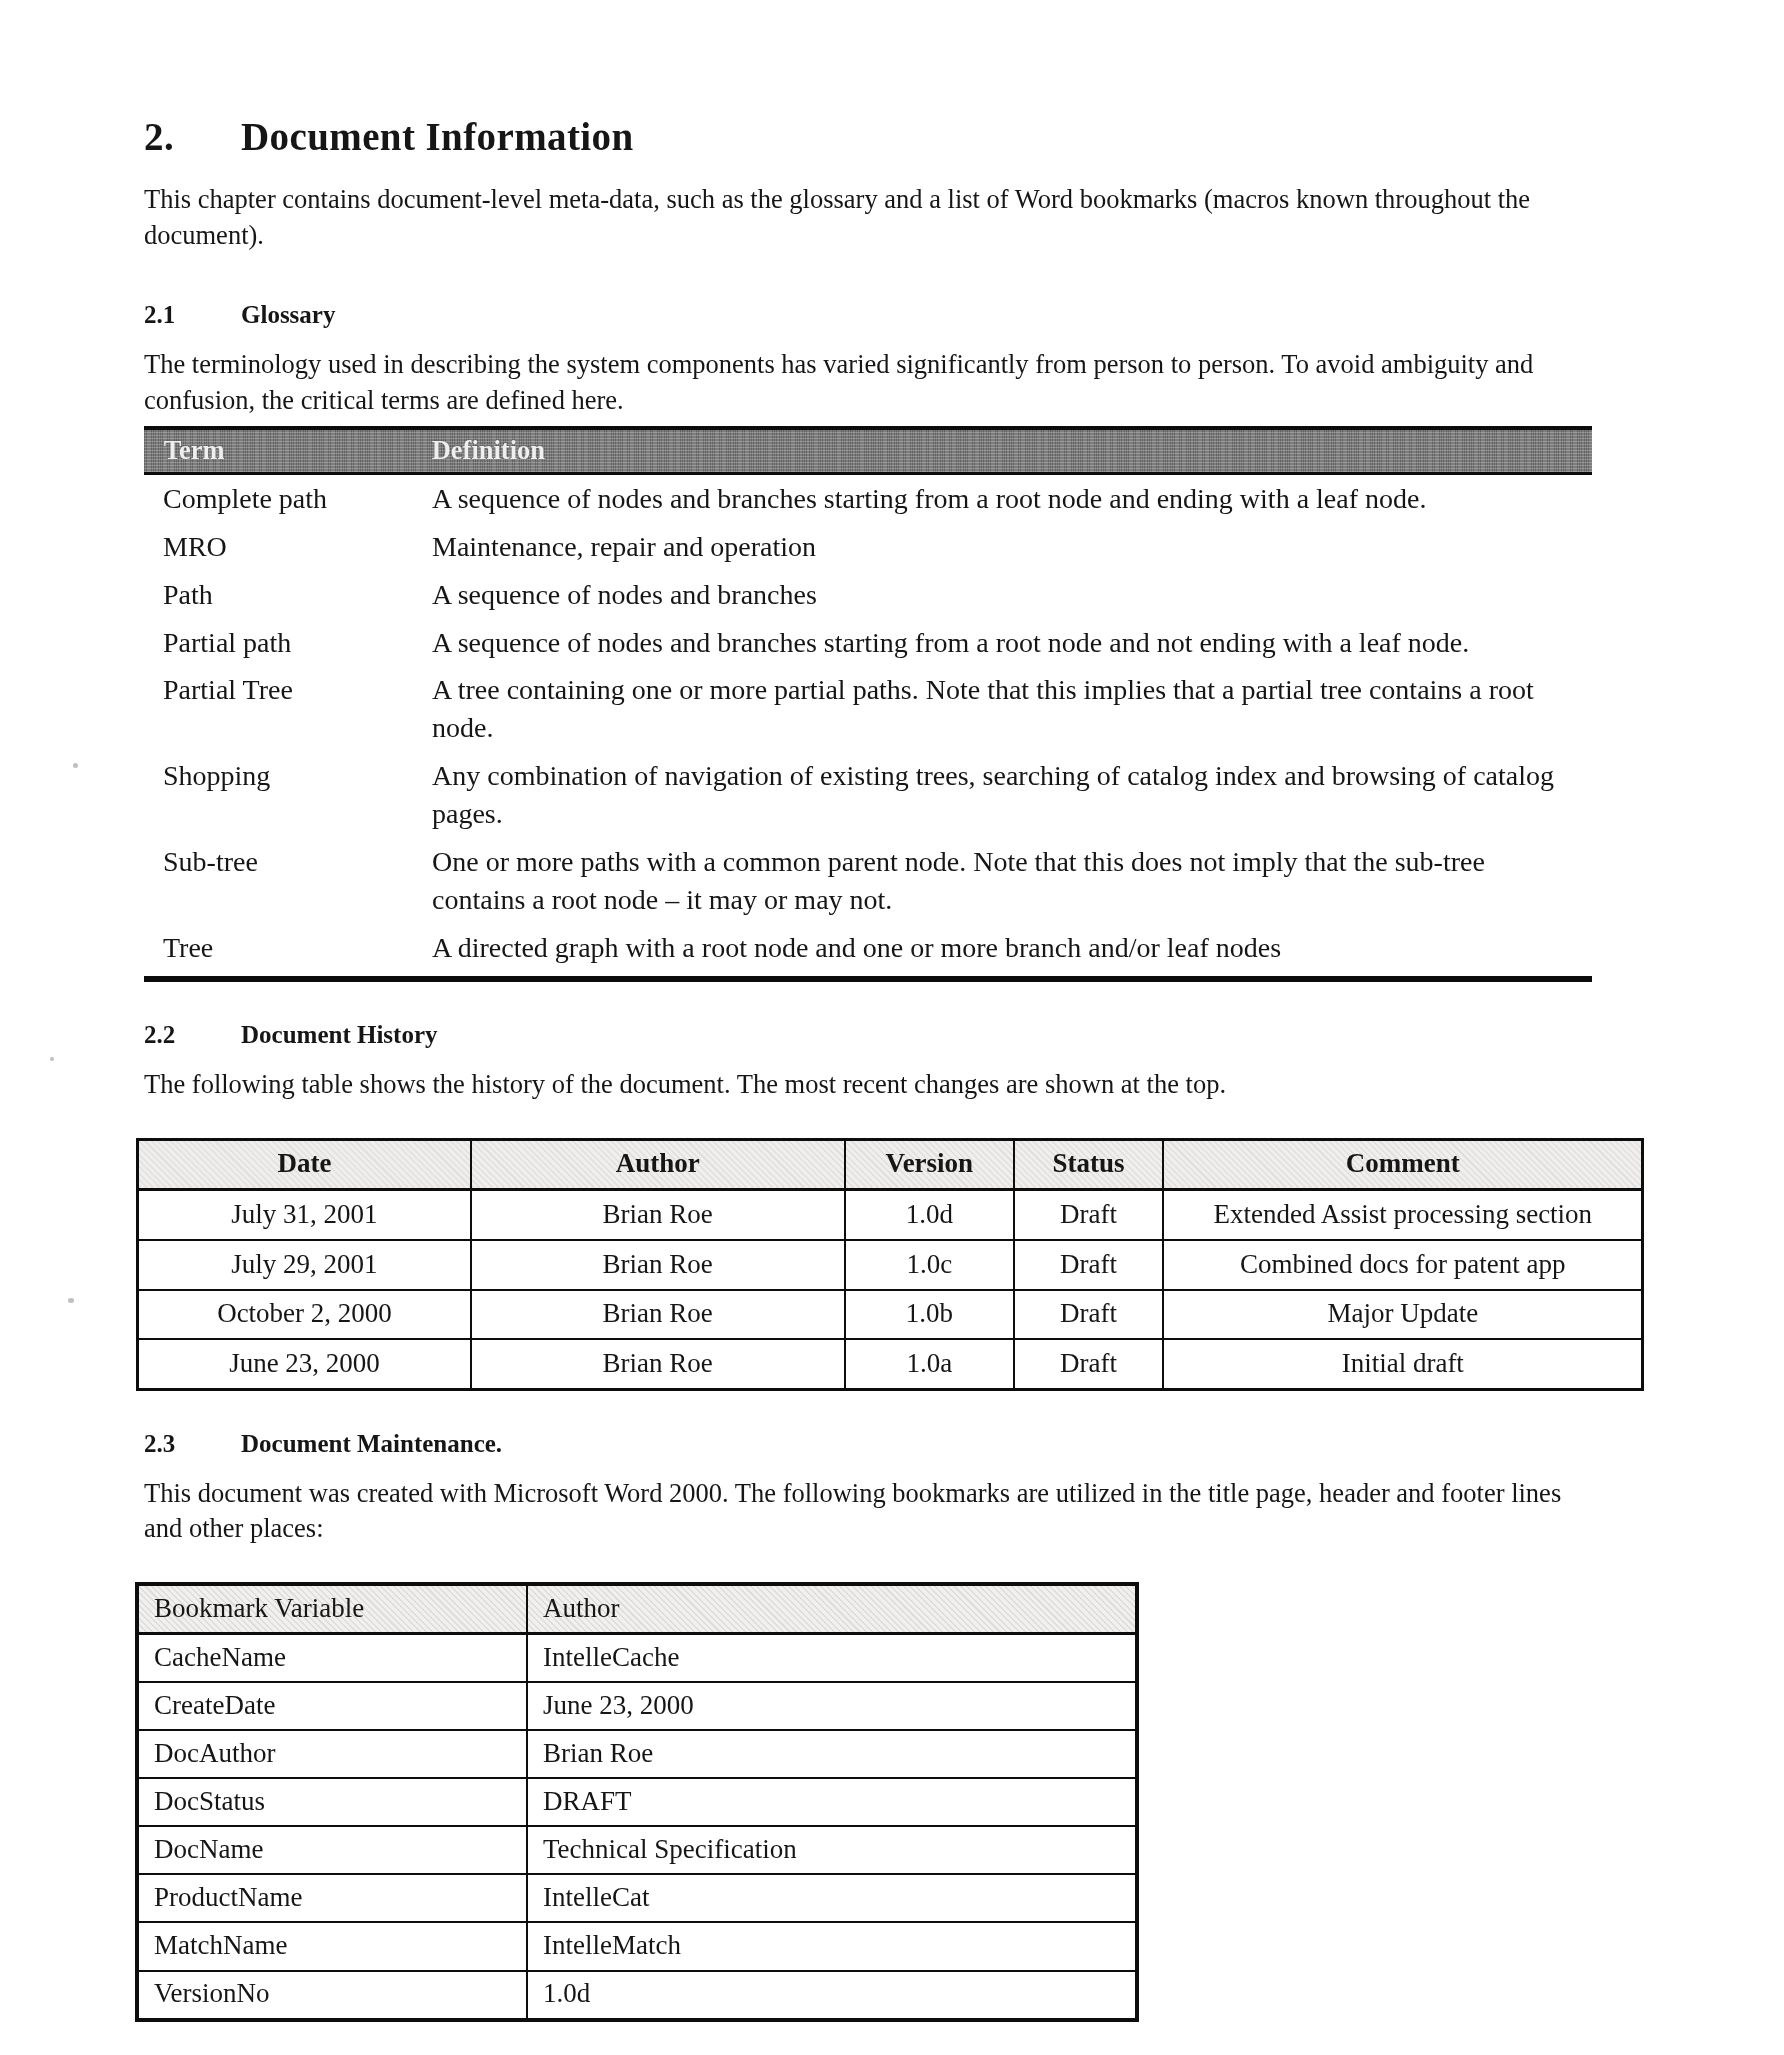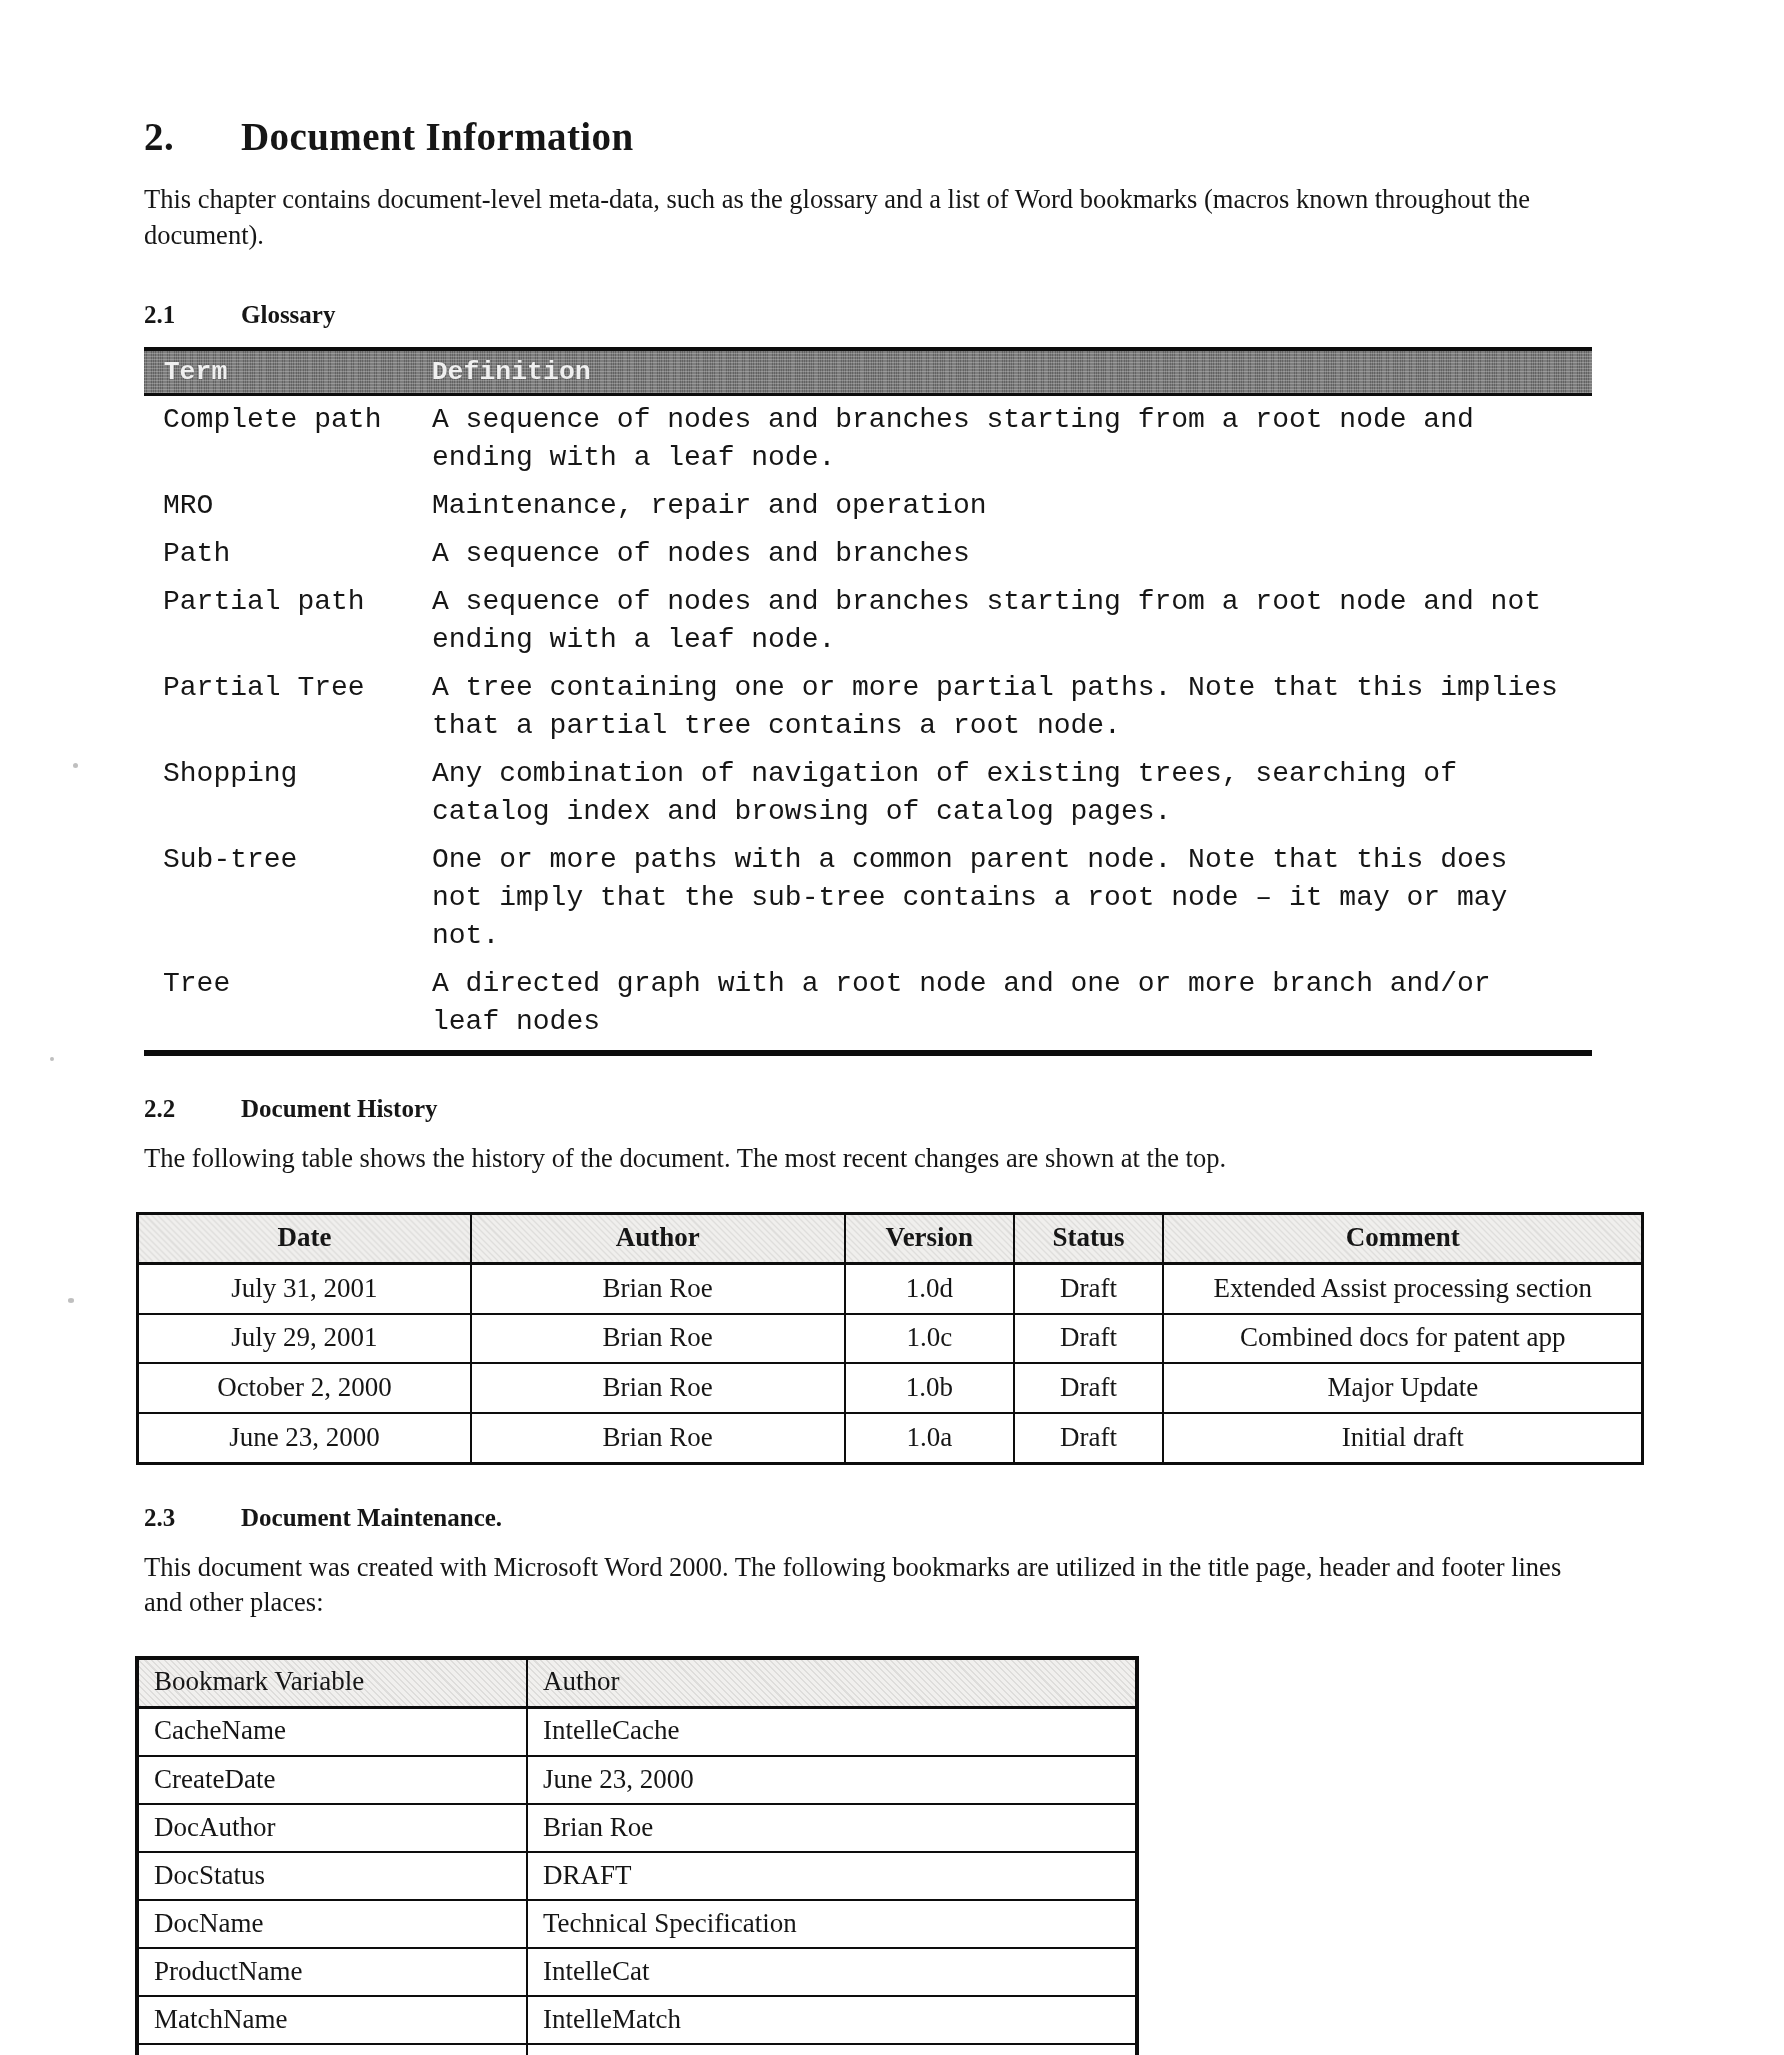--- a/index.html
+++ b/index.html
@@ -17,21 +17,21 @@
   .speck{position:absolute;background:#8a8a8a;border-radius:50%;opacity:.55;}
 
   h1{font-size:39px;margin:0 0 23px 0;font-weight:bold;letter-spacing:0.4px;}
   h2{font-size:25px;margin:39px 0 18px 0;font-weight:bold;}
   .sec-num{display:inline-block;min-width:97px;}
   p.body{font-size:26.5px;line-height:1.34;margin:0 0 0 0;}
   p.space-after{margin-bottom:48px;}
   p.space-after-sm{margin-bottom:35px;}
 
   
-  .glossary{margin-top:7.6px;margin-bottom:12px;font-family:Liberation Mono, monospace;}
+  .glossary{margin-top:7.6px;margin-bottom:12px;}
   .g-header{
     display:flex;align-items:center;
     height:42px;
     background:
       repeating-linear-gradient(0deg, rgba(255,255,255,.22) 0 1.5px, rgba(0,0,0,0) 1.5px 3px),
       repeating-linear-gradient(90deg, rgba(0,0,0,.22) 0 0.8px, rgba(0,0,0,0) 0.8px 2.3px),
       #7d7d7d;
     border-top:4.5px solid #0c0c0c;
     border-bottom:3.8px solid #0c0c0c;
     color:#efefef;
@@ -78,20 +78,21 @@
   <div class="speck" style="left:73px;top:763px;width:5.3px;height:5.3px;"></div>
   <div class="speck" style="left:50px;top:1057px;width:3.8px;height:3.8px;"></div>
   <div class="speck" style="left:68px;top:1298px;width:6px;height:4.5px;"></div>
 
   <h1><span class="sec-num">2.</span><span>Document Information</span></h1>
 
   <p class="body space-after">This chapter contains document-level meta-data, such as the glossary and a list of Word bookmarks (macros known throughout the document).</p>
 
   <h2><span class="sec-num">2.1</span><span>Glossary</span></h2>
 
+  <p class="body">The terminology used in describing the system components has varied significantly from person to person.  To avoid ambiguity and confusion, the critical terms are defined here.</p>
 
   <div class="glossary">
     <div class="g-header">
       <span class="h-term">Term</span>
       <span class="h-def">Definition</span>
     </div>
     <div class="g-row">
       <div class="g-term">Complete path</div>
       <div class="g-def">A sequence of nodes and branches starting from a root node and ending with a leaf node.</div>
     </div>

